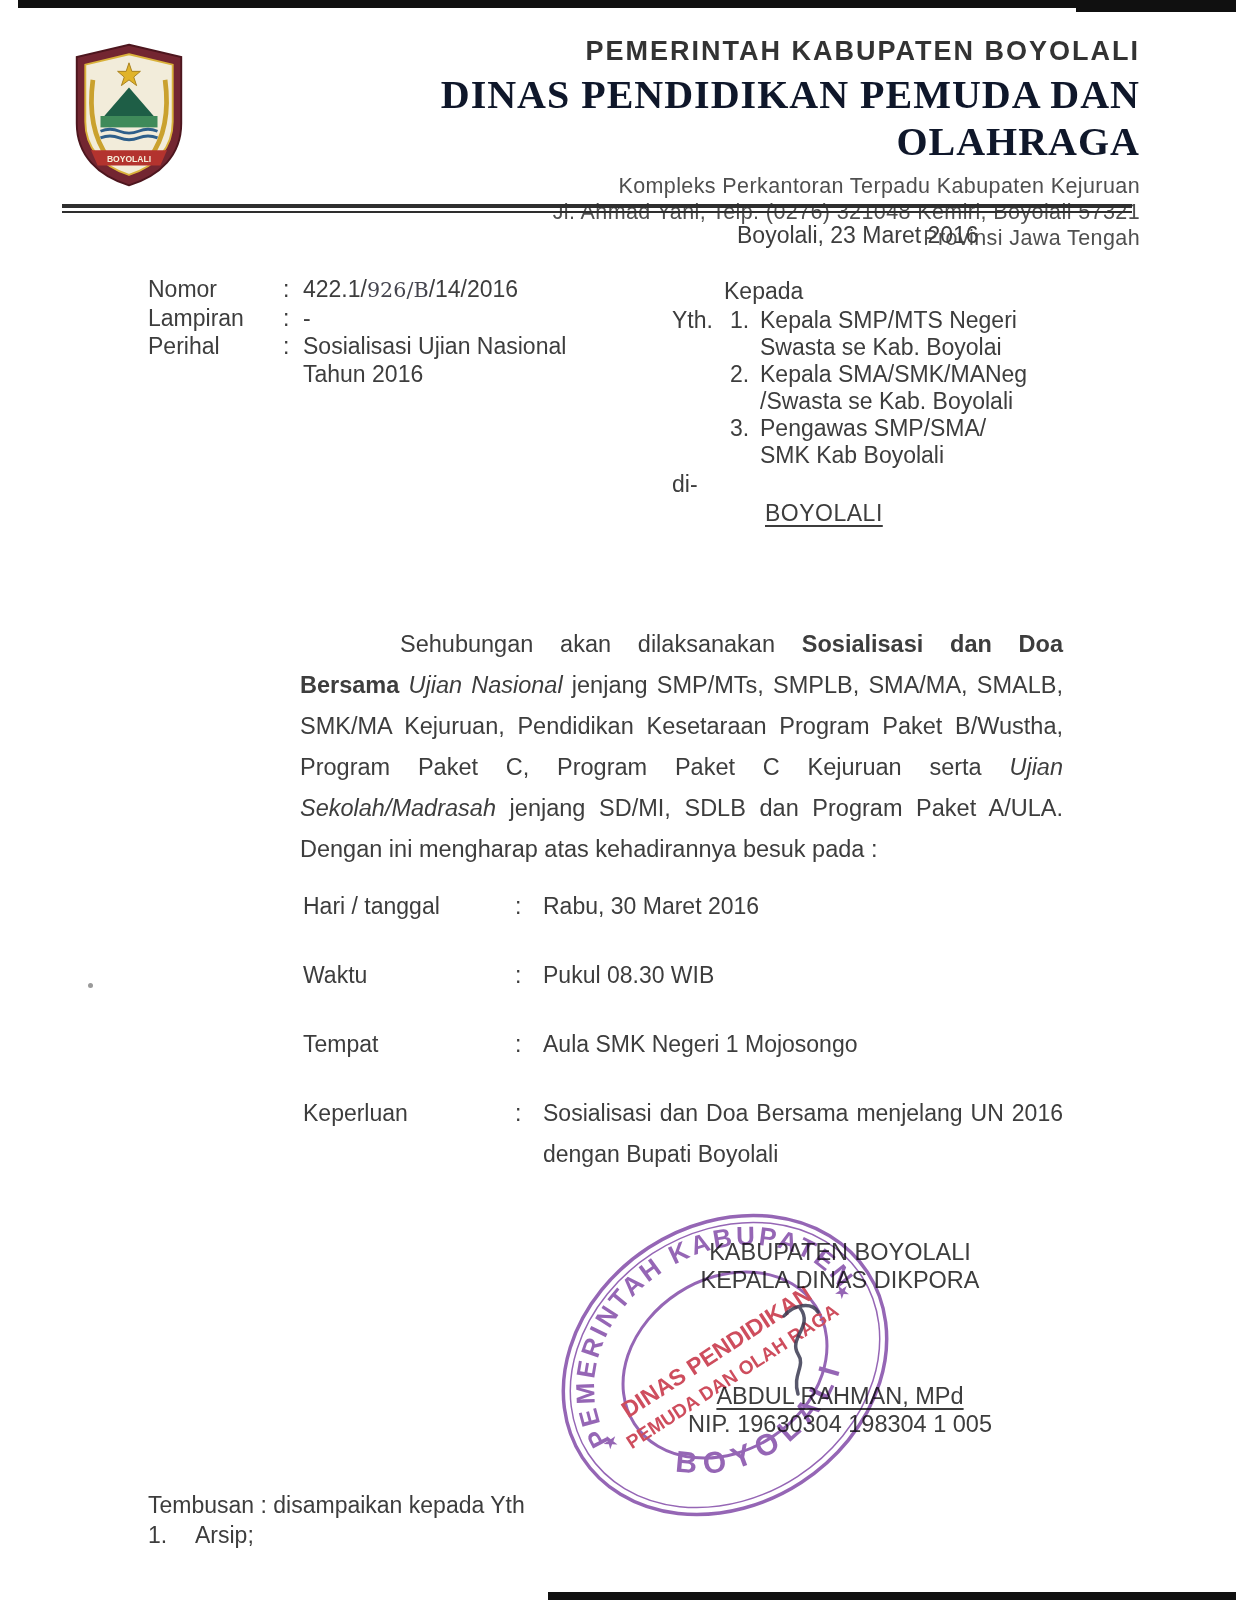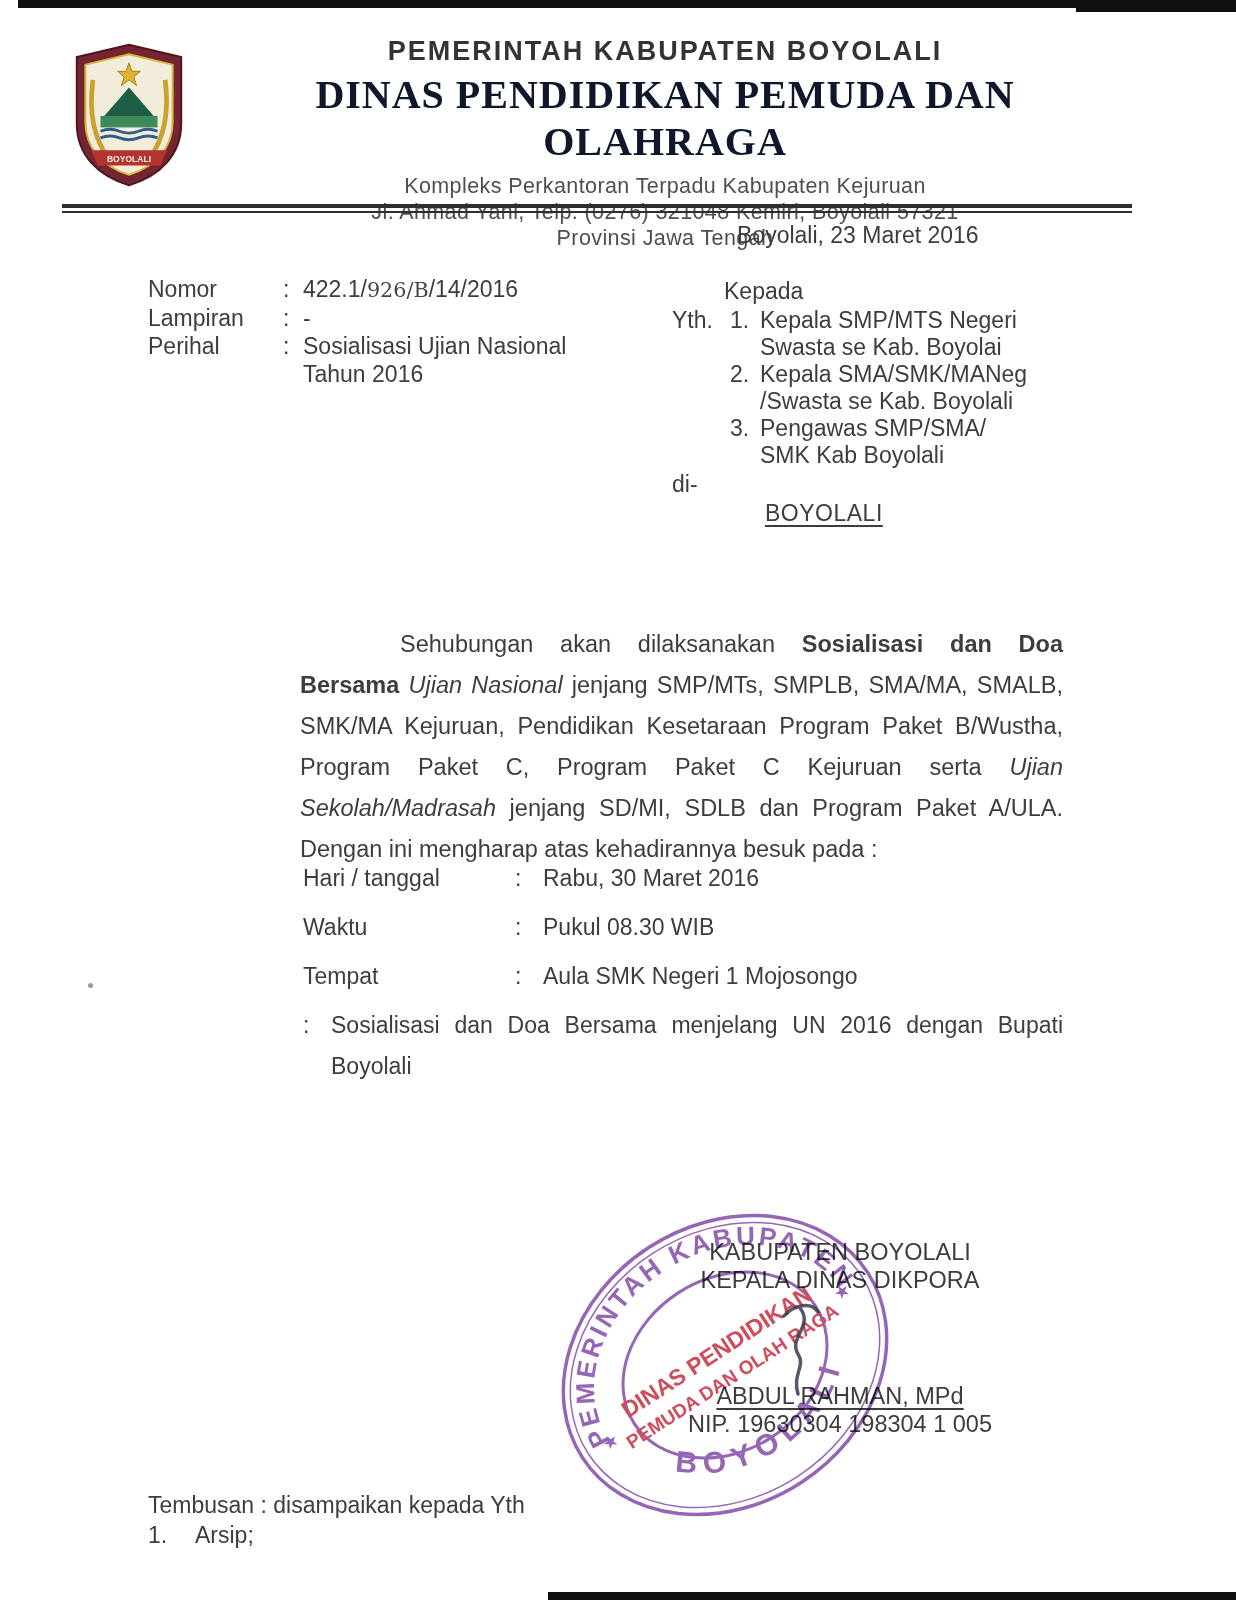--- a/index.html
+++ b/index.html
@@ -5,21 +5,21 @@
   html,body{margin:0;padding:0;background:#e8e8e8;}
   .page{
     position:relative; width:1236px; height:1600px; background:#ffffff;
     font-family:"Liberation Sans", sans-serif; color:#3d3d3d; overflow:hidden;
   }
   
   .artifact{position:absolute; background:#101010;}
   .speck{position:absolute; width:5px; height:5px; border-radius:50%; background:#9a9a9a;}
 
   
-  .letterhead-text{position:absolute; left:190px; top:36px; width:950px; text-align:center;}
+  .letterhead-text{position:absolute; left:190px; top:36px; width:950px; text-align:right;}
   .gov-line{font-size:27px; font-weight:bold; letter-spacing:2px; color:#333;}
   .dept-line{font-family:"Liberation Serif", serif; font-size:40px; font-weight:bold; letter-spacing:1px; color:#0f172a; margin-top:4px;}
   .addr{font-size:21.5px; color:#4f4f4f; letter-spacing:.4px; line-height:26px;}
   .addr-block{margin-top:8px;}
   .logo-wrap{position:absolute; left:72px; top:40px; width:114px; height:152px;}
   .rule-wrap{position:absolute; left:62px; top:204px; width:1070px;}
   .rule-thick{height:4px; background:#2e2e2e;}
   .rule-thin{height:2px; background:#2e2e2e; margin-top:3px;}
 
   
@@ -41,21 +41,21 @@
   .rtxt{white-space:pre-line; flex:1;}
   .di{margin-top:2px;}
   .rcity{margin-left:93px; margin-top:2px; text-decoration:underline; text-underline-offset:4px; letter-spacing:.5px;}
 
   
   .body-par{position:absolute; left:300px; top:600px; width:763px; font-size:23.5px; line-height:41px; text-align:justify; text-indent:100px;}
   .b{font-weight:bold;}
   .i{font-style:italic;}
 
   .details{position:absolute; left:303px; top:858px; width:760px; font-size:23px;}
-  .drow{display:flex; margin-bottom:8px;}
+  .drow{display:flex; margin-bottom:8px;margin-top:28px;}
   .dlabel{width:212px; line-height:41px;}
   .dsep{width:28px; line-height:41px;}
   .dval{flex:1; line-height:41px; text-align:justify;}
 
   .closing{position:absolute; left:300px; top:1108px; width:763px; font-size:23.5px; line-height:41px; text-align:justify; text-indent:100px;}
 
   
   .sig{position:absolute; left:595px; top:1238px; width:490px; text-align:center; font-size:23.5px; line-height:28px; z-index:1;}
   .sig-spacer{height:88px;}
   .sig-name{text-decoration:underline; text-underline-offset:4px;}
@@ -166,20 +166,21 @@
       <span class="dlabel">Waktu</span>
       <span class="dsep">:</span>
       <span class="dval">Pukul 08.30 WIB</span>
     </div>
     <div class="drow">
       <span class="dlabel">Tempat</span>
       <span class="dsep">:</span>
       <span class="dval">Aula SMK Negeri 1 Mojosongo</span>
     </div>
     <div class="drow">
+      <span class="dlabel">Keperluan</span>
       <span class="dsep">:</span>
       <span class="dval">Sosialisasi dan Doa Bersama menjelang UN 2016 dengan Bupati Boyolali</span>
     </div>
   </div>
 
 
   <div class="sig">
     <div>KABUPATEN BOYOLALI</div>
     <div>KEPALA DINAS DIKPORA</div>
     <div class="sig-spacer"></div>

